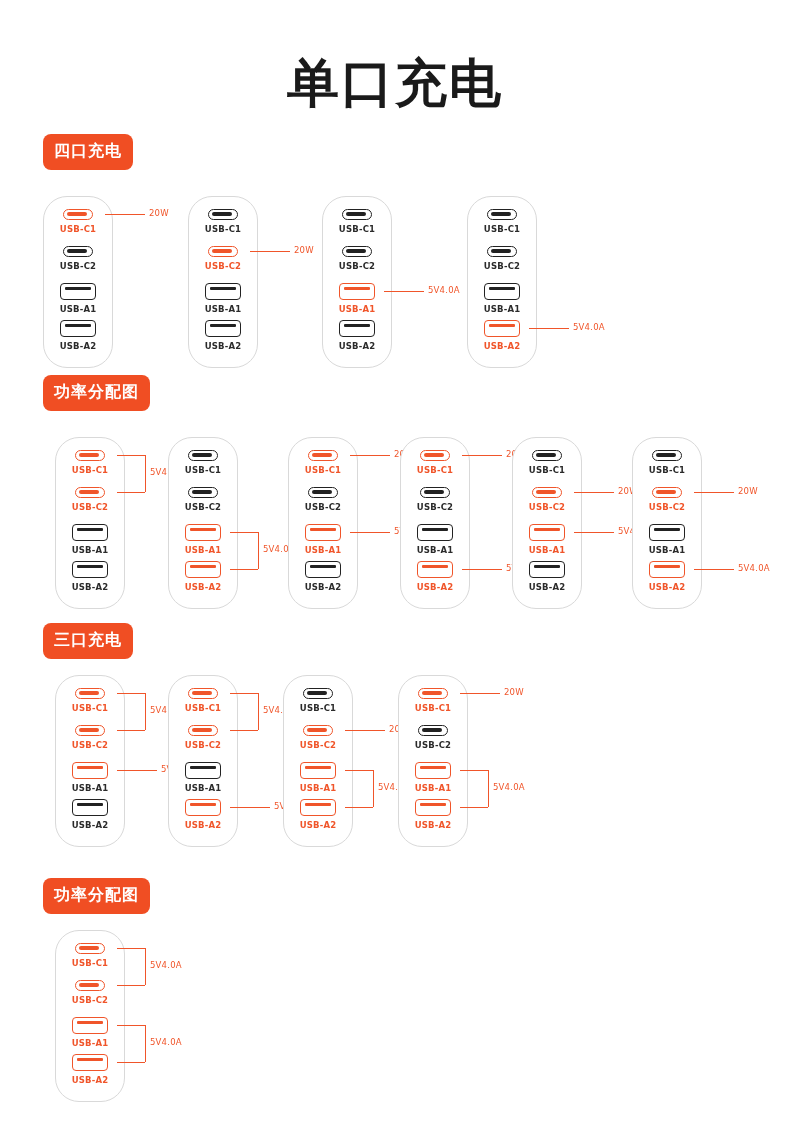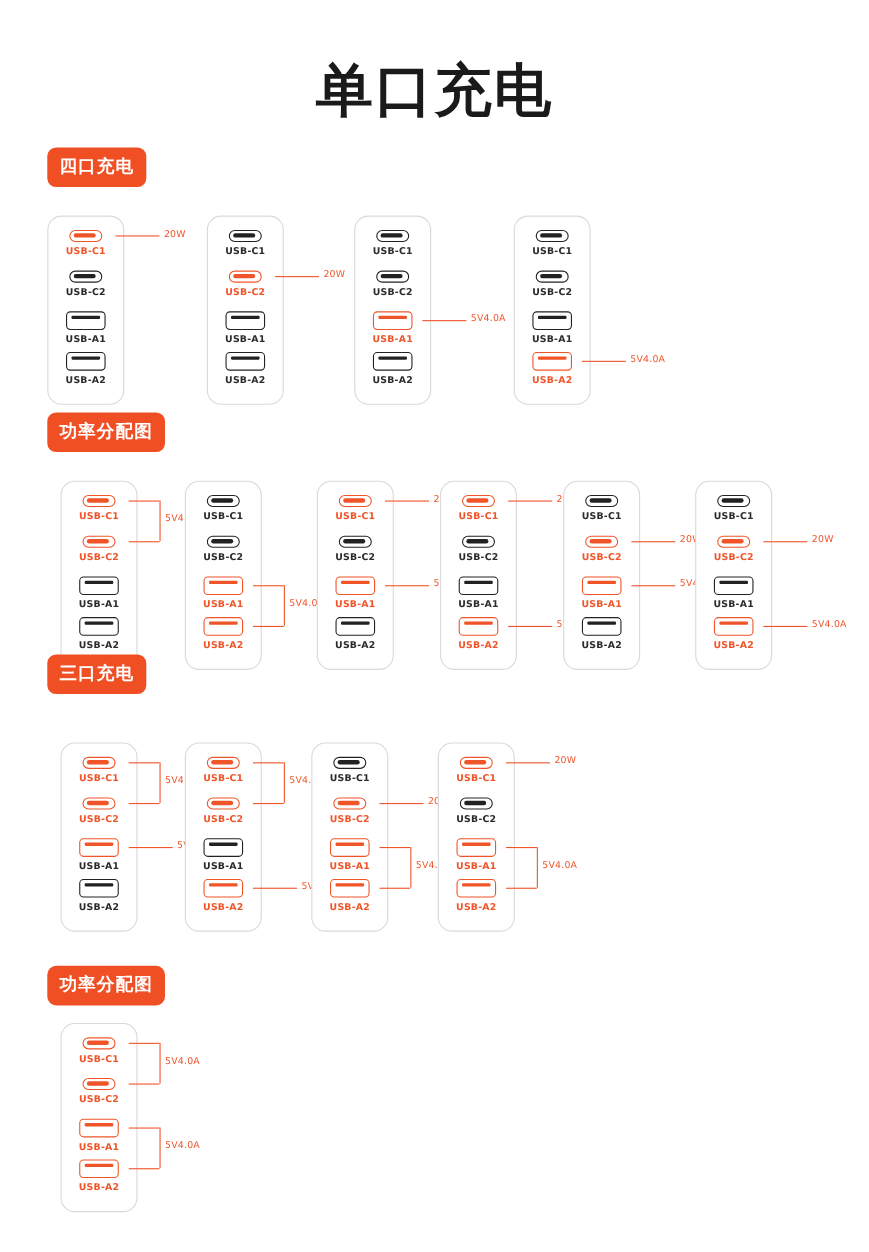--- a/index.html
+++ b/index.html
@@ -35,21 +35,21 @@
     padding:7px 11px 8px 11px;
     white-space:nowrap;
     font-family:"DejaVu Sans","Liberation Sans",sans-serif;
   }
 
   
   .card{
     position:absolute;
     width:70px;
     border:1.4px solid #d9d9d9;
-    border-radius:13px;
+    border-radius:24px;
     background:#fff;
     box-sizing:border-box;
     padding:12px 0 10px 0;
   }
   .port-group{
     position:relative;
     height:37px;
     display:flex;
     flex-direction:column;
     align-items:center;
@@ -369,21 +369,21 @@
         </div>
       </div>
       <div class="ann" style="left: 0px; top: 0px;">
         <div class="ann-line" style="left: 694px; top: 491.5px; width: 40px;"></div>
         <div class="ann-text" style="left: 738px; top: 485.5px;">20W</div>
       </div>
       <div class="ann" style="left: 0px; top: 0px;">
         <div class="ann-line" style="left: 694px; top: 568.5px; width: 40px;"></div>
         <div class="ann-text" style="left: 738px; top: 562.5px;">5V4.0A</div>
       </div>
-      <div class="badge" style="left: 43px; top: 595px;">三口充电</div>
+      <div class="badge" style="left: 43px; top: 623px;">三口充电</div>
       <div class="card" style="left: 55px; top: 675px;">
         <div class="port-group active">
           <div class="port-c"></div>
           <div class="port-label hot">USB-C1</div>
         </div>
         <div class="port-group active">
           <div class="port-c"></div>
           <div class="port-label hot">USB-C2</div>
         </div>
         <div class="port-group active">

